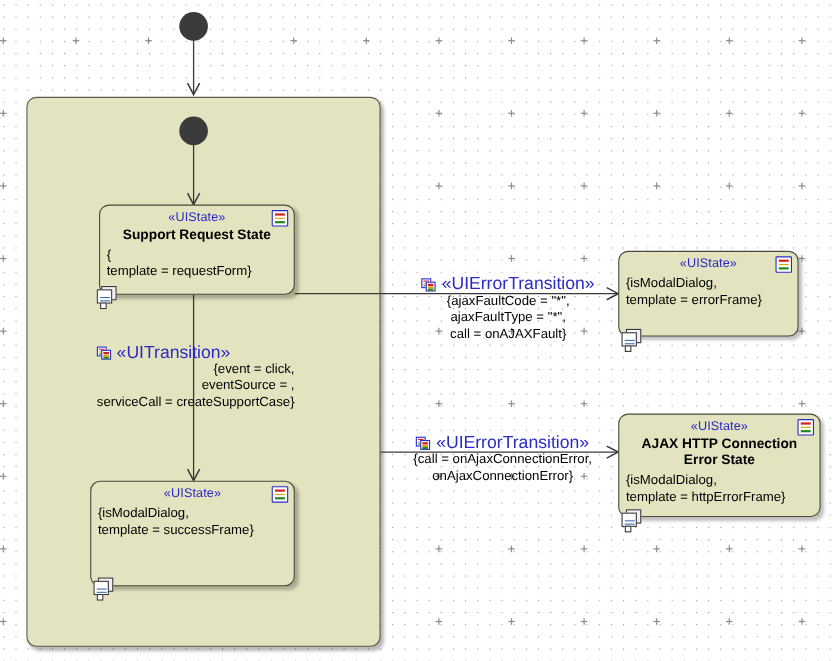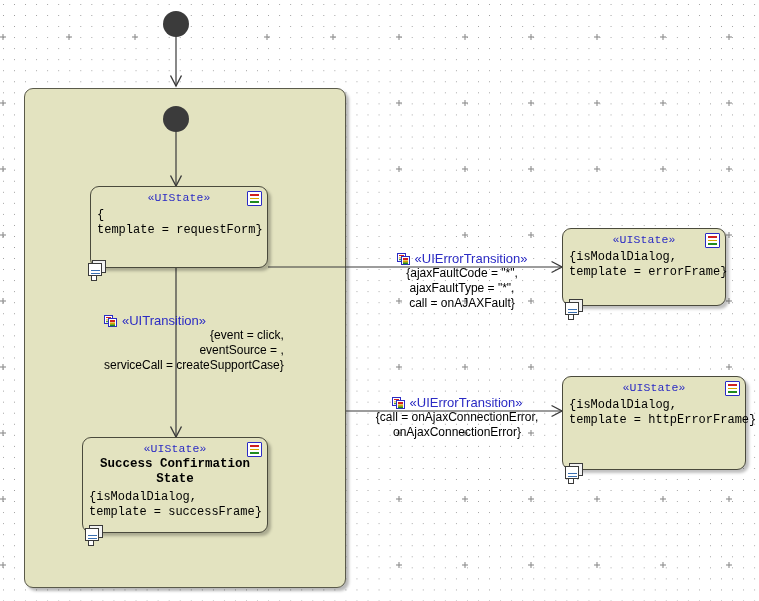--- a/index.html
+++ b/index.html
@@ -45,21 +45,20 @@
 
   
   .node {
     position: absolute;
     box-sizing: border-box;
     background: #e3e3c0;
     border: 1.2px solid #4a4a3c;
     border-radius: 9px;
     box-shadow: 3px 3px 3px rgba(0,0,0,0.25);
     padding: 4px 6px 2px 6px;
-    font-family: Liberation Mono, monospace;
   }
   .node .stereo {
     text-align: center;
     color: #2b2bc4;
     font-size: 11.5px;
     line-height: 14px;
     letter-spacing: 0.1px;
   }
   .node .nname {
     text-align: center;
@@ -138,21 +137,21 @@
     position: absolute;
   }
   .tlabel .head {
     display: flex;
     align-items: center;
     gap: 4px;
     white-space: nowrap;
   }
   .tlabel .stereo {
     color: #2b2bc4;
-    font-size: 13px;
+    font-size: 16px;
     line-height: 14px;
   }
   .tlabel .body {
     color: #000000;
     font-size: 12px;
     line-height: 15px;
     white-space: pre;
     text-align: right;
   }
   .tlabel.ctr .head { justify-content: center; }
@@ -312,41 +311,40 @@
   <div class="initial" style="left:163px; top:11px;"></div>
   <div class="initial" style="left:163px; top:106px;"></div>
 
   <div class="node" style="left:90px; top:186px; width:178px; height:82px;">
     <div class="badge">
       <i class="r"></i>
         <i class="y"></i>
         <i class="g"></i>
     </div>
     <div class="stereo">«UIState»</div>
+    <div class="nname">Support Request State</div>
     <div class="body">{
 template = requestForm}</div>
   </div>
   <div class="docicon" style="left:88px; top:260px;">
     <div class="sheet s1"></div>
     <div class="sheet s2">
         <span class="ln l1"></span>
         <span class="ln l2"></span>
         <span class="sq"></span>
       </div>
   </div>
 
   <div class="node" style="left:82px; top:437px; width:186px; height:96px;">
     <div class="badge">
       <i class="r"></i>
         <i class="y"></i>
         <i class="g"></i>
     </div>
     <div class="stereo">«UIState»</div>
-    <div class="nname">Success Confirmation
-State</div>
     <div class="body">{isModalDialog,
 template = successFrame}</div>
   </div>
   <div class="docicon" style="left:85px; top:525px;">
     <div class="sheet s1"></div>
     <div class="sheet s2">
         <span class="ln l1"></span>
         <span class="ln l2"></span>
         <span class="sq"></span>
       </div>
@@ -371,33 +369,35 @@
       </div>
   </div>
 
   <div class="node" style="left:562px; top:376px; width:184px; height:94px;">
     <div class="badge">
       <i class="r"></i>
         <i class="y"></i>
         <i class="g"></i>
     </div>
     <div class="stereo">«UIState»</div>
+    <div class="nname">AJAX HTTP Connection
+Error State</div>
     <div class="body">{isModalDialog,
 template = httpErrorFrame}</div>
   </div>
   <div class="docicon" style="left:565px; top:463px;">
     <div class="sheet s1"></div>
     <div class="sheet s2">
         <span class="ln l1"></span>
         <span class="ln l2"></span>
         <span class="sq"></span>
       </div>
   </div>
 
-  <div class="tlabel" style="left:104px; top:314px;">
+  <div class="tlabel" style="left:88px; top:314px;">
     <div class="head">
       <span class="stico">
         <b class="a"></b>
           <b class="b"></b>
       </span>
       <span class="stereo">«UITransition»</span>
     </div>
     <div class="body">{event = click,
 eventSource = ,
 serviceCall = createSupportCase}</div>

